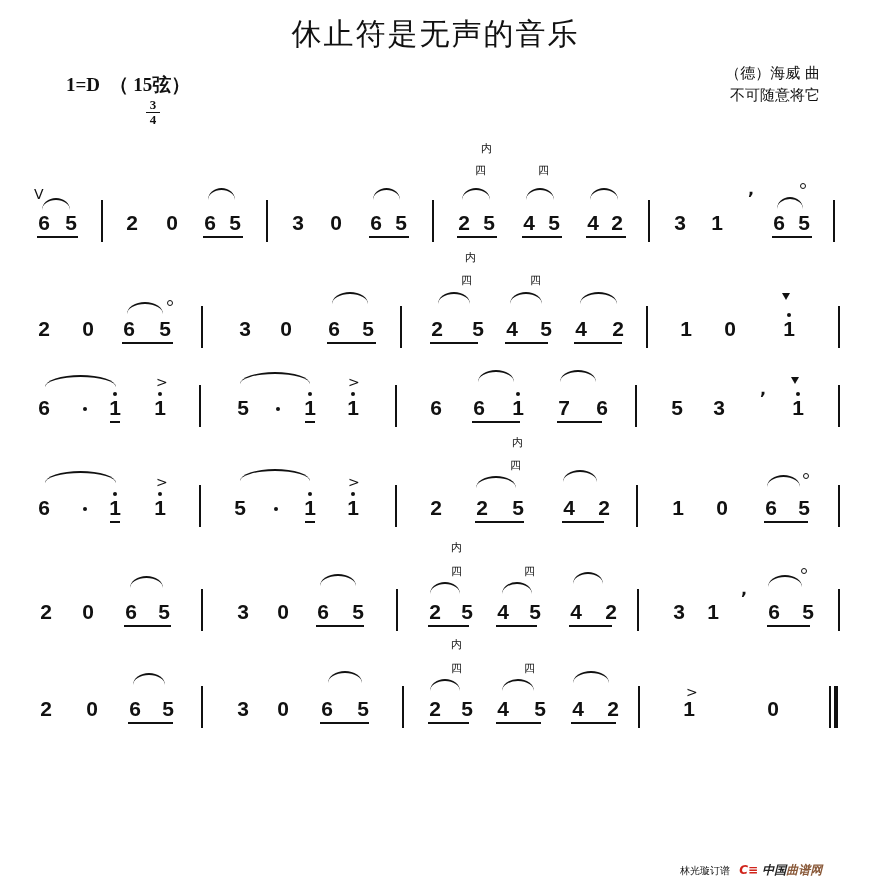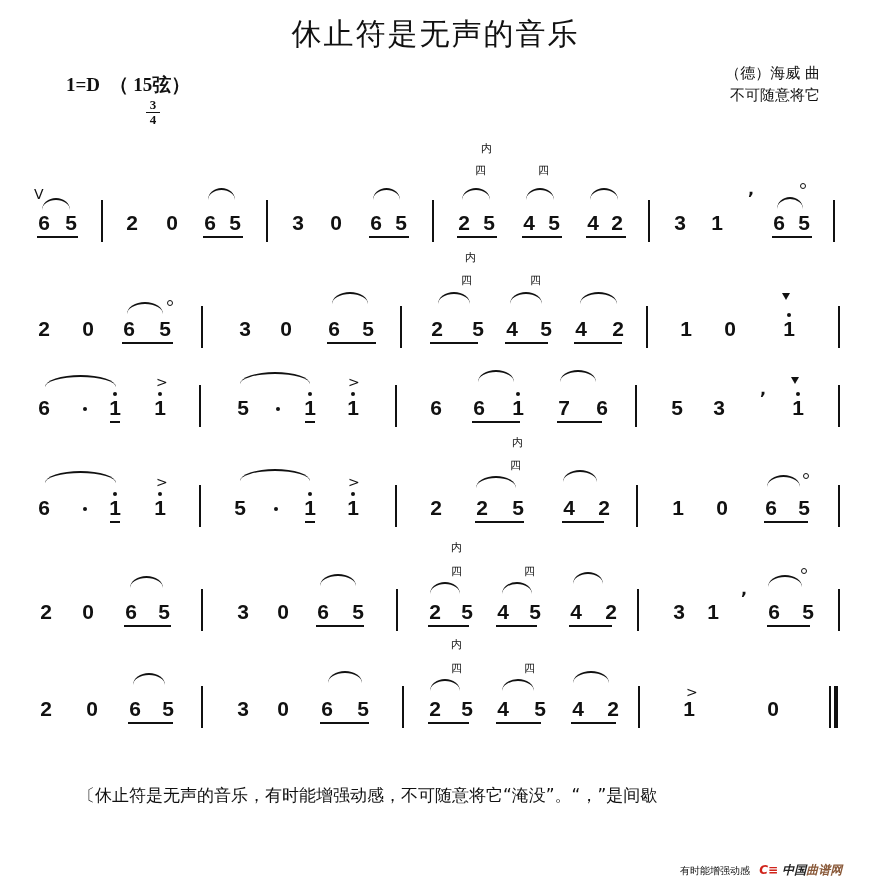--- a/index.html
+++ b/index.html
@@ -277,22 +277,21 @@
     <div class="bar" style="left: 638px; top: 686px; height: 42px;"></div>
     <div class="note" style="left: 681px; top: 698px;">1</div>
     <div class="accent" style="left: 686px; top: 685px;">&gt;</div>
     <div class="note" style="left: 765px; top: 698px;">0</div>
     <div class="bar" style="left: 835px; top: 686px; height: 42px;"></div>
     <div class="bar" style="left: 829px; top: 686px; height: 42px; width: 1.5px;"></div>
     <div class="bar final" style="left: 834px; top: 686px; height: 42px; width: 4px;"></div>
   </div>
 
 <div class="abs footnote">
-  <span>〔休止符是无声的音乐，有时能增强动感，不可随意将它“淹没”。“，”是间歇</span>
 </div>
 
 <div class="abs source">
-  <span>有时能增强动感</span>
+  <span>林光璇订谱</span>
   <span class="logo">
     <span class="c">C≡</span>
     <span class="zh">中国</span><span class="br">曲谱网</span>
   </span>
 </div>
 
 </body></html>

